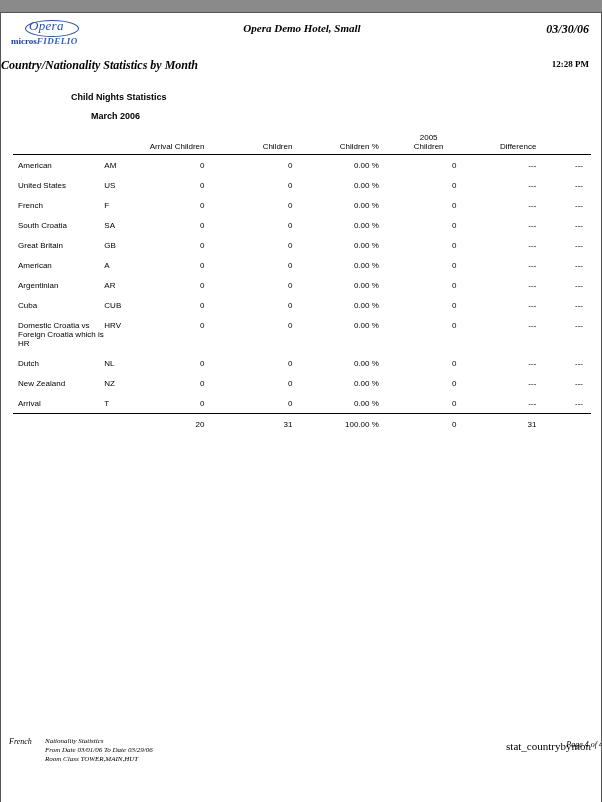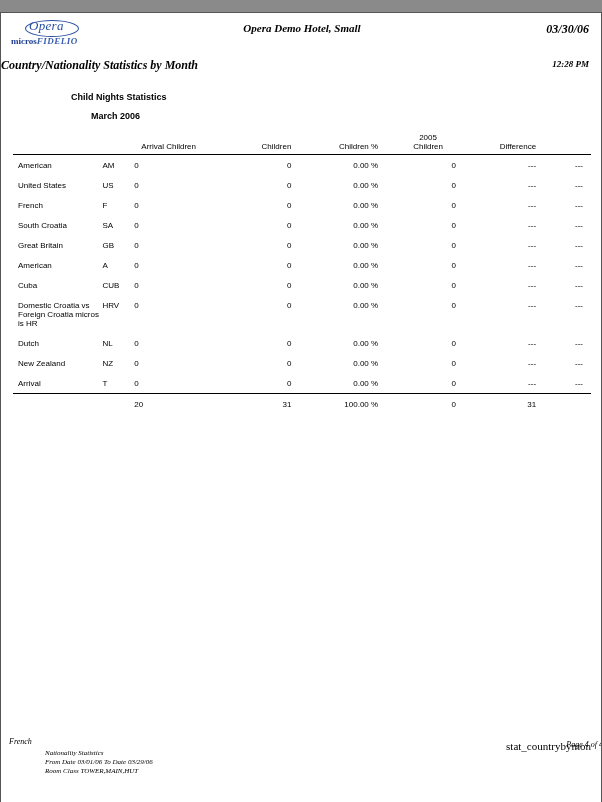--- a/index.html
+++ b/index.html
@@ -89,21 +89,20 @@
     font-family: "Liberation Serif", serif;
     font-style: italic;
     font-weight: bold;
     font-size: 12px;
   }
   .time-top {
     position: absolute;
     right: 12px;
     top: 46px;
     font-family: "Liberation Serif", serif;
-    font-style: italic;
     font-weight: bold;
     font-size: 9px;
   }
   .section-title {
     position: absolute;
     left: 70px;
     top: 79px;
     font-size: 9px;
     font-weight: bold;
   }
@@ -136,21 +135,21 @@
     border-bottom: 1px solid #000;
     height: 26px;
   }
   td {
     font-size: 8px;
     padding: 6px 0 5px 0;
     vertical-align: top;
   }
   .c-name  { width: 112px; text-align: left; padding-left: 5px; }
   .c-code  { width: 40px;  text-align: left; }
-  .c-arr   { width: 90px;  padding-right: 26px; }
+  .c-arr   { width: 90px;  text-align: right; padding-right: 26px; }
   .c-chi   { width: 80px;  text-align: right; padding-right: 18px; }
   .c-pct   { width: 90px;  text-align: right; padding-right: 22px; }
   .c-2005  { width: 70px;  text-align: right; padding-right: 22px; }
   .c-diff  { width: 70px;  text-align: right; padding-right: 20px; }
   .c-last  { width: 40px;  text-align: right; padding-right: 8px; }
   .hdr-2005line {
     display: block;
     font-size: 8px;
     text-align: center;
   }
@@ -172,21 +171,21 @@
     position: absolute;
     left: 8px;
     top: 0;
     font-family: "Liberation Serif", serif;
     font-style: italic;
     font-size: 8px;
   }
   .f-filter-lines {
     position: absolute;
     left: 44px;
-    top: 12px;
+    top: 0;
     font-family: "Liberation Serif", serif;
     font-style: italic;
     font-size: 7px;
     line-height: 9px;
   }
   .f-page {
     position: absolute;
     left: 0;
     top: 3px;
     width: 602px;
@@ -294,31 +293,41 @@
             <td class="c-name">American</td>
             <td class="c-code">A</td>
             <td class="c-arr">0</td>
             <td class="c-chi">0</td>
             <td class="c-pct">0.00 %</td>
             <td class="c-2005">0</td>
             <td class="c-diff">---</td>
             <td class="c-last">---</td>
           </tr>
           <tr>
+            <td class="c-name">Argentinian</td>
+            <td class="c-code">AR</td>
+            <td class="c-arr">0</td>
+            <td class="c-chi">0</td>
+            <td class="c-pct">0.00 %</td>
+            <td class="c-2005">0</td>
+            <td class="c-diff">---</td>
+            <td class="c-last">---</td>
+          </tr>
+          <tr>
             <td class="c-name">Cuba</td>
             <td class="c-code">CUB</td>
             <td class="c-arr">0</td>
             <td class="c-chi">0</td>
             <td class="c-pct">0.00 %</td>
             <td class="c-2005">0</td>
             <td class="c-diff">---</td>
             <td class="c-last">---</td>
           </tr>
           <tr>
-            <td class="c-name wrap2">Domestic Croatia vs Foreign Croatia micros is HR</td>
+            <td class="c-name wrap2">Domestic Croatia vs Foreign Croatia which is HR</td>
             <td class="c-code">HRV</td>
             <td class="c-arr">0</td>
             <td class="c-chi">0</td>
             <td class="c-pct">0.00 %</td>
             <td class="c-2005">0</td>
             <td class="c-diff">---</td>
             <td class="c-last">---</td>
           </tr>
           <tr>
             <td class="c-name">Dutch</td>

